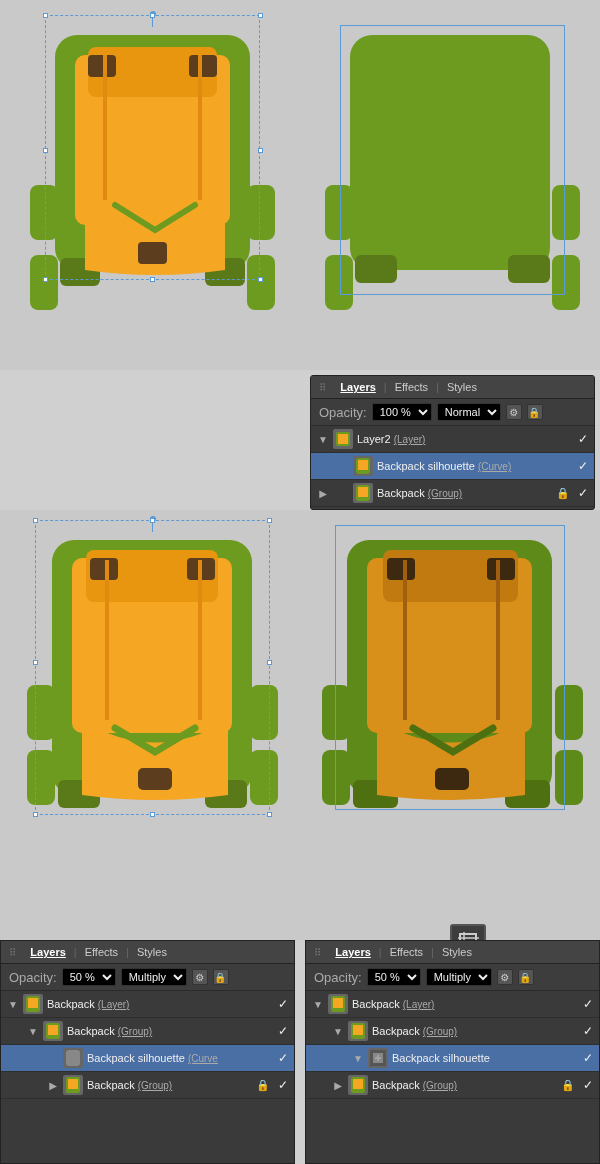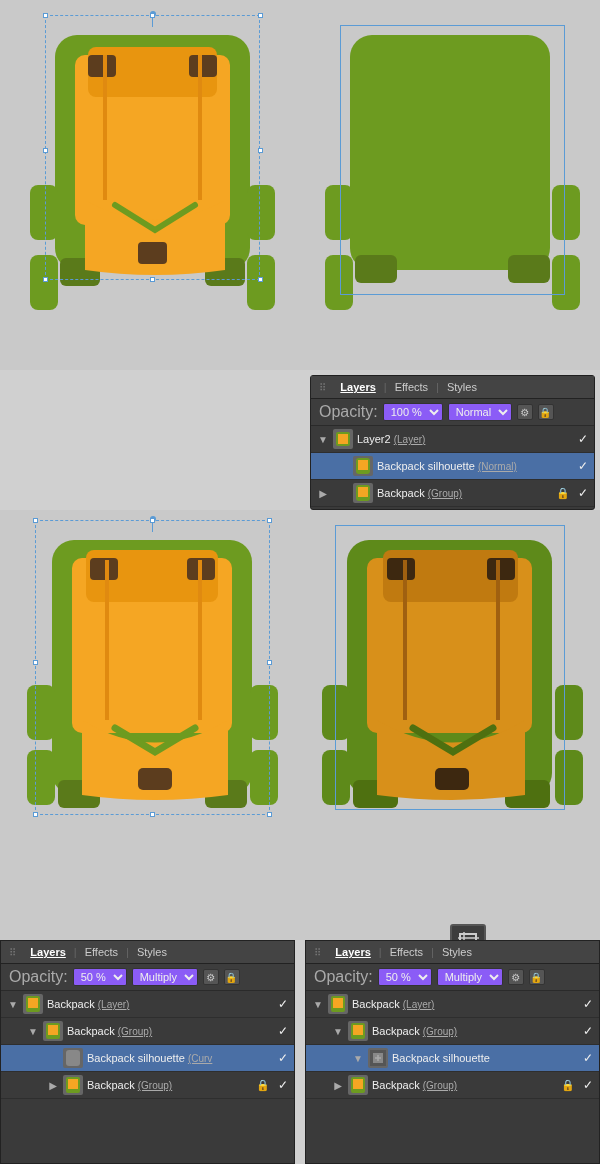--- a/index.html
+++ b/index.html
@@ -99,24 +99,24 @@
     .panel-opacity-row {
       display: flex;
       align-items: center;
       padding: 4px 8px;
       gap: 5px;
       background: #3d3d3d;
       border-bottom: 1px solid #2a2a2a;
     }
     .panel-label {
       color: #aaa;
-      font-size: 16px;
+      font-size: 13px;
     }
     .panel-select {
-      background: #8b5cf6;
+      background: #000000;
       color: #eee;
       border: 1px solid #333;
       border-radius: 2px;
       font-size: 11px;
       padding: 1px 3px;
       height: 18px;
     }
     .panel-icon-btn {
       width: 16px; height: 16px;
       background: #555;
@@ -334,21 +334,21 @@
 
   <div class="layer-row selected">
     <div class="layer-indent"></div>
     <div class="layer-expand"></div>
     <div class="layer-thumb">
       <svg viewBox="0 0 18 18">
           <rect x="2" y="1" width="14" height="16" rx="3" fill="#6d9b20"></rect>
           <rect x="4" y="3" width="10" height="10" fill="#f5a623"></rect>
         </svg>
     </div>
-    <span class="layer-name">Backpack silhouette <span class="layer-type">(Normal)</span></span>
+    <span class="layer-name">Backpack silhouette <span class="layer-type">(Curve)</span></span>
     <span class="layer-check">✓</span>
   </div>
 
   <div class="layer-row">
     <div class="layer-expand">▶</div>
     <div class="layer-indent"></div>
     <div class="layer-thumb">
       <svg viewBox="0 0 18 18">
           <rect x="2" y="1" width="14" height="16" rx="3" fill="#6d9b20"></rect>
           <rect x="4" y="3" width="10" height="10" fill="#f5a623"></rect>
@@ -498,21 +498,21 @@
 
   <div class="layer-row selected">
     <div class="layer-indent"></div>
     <div class="layer-indent"></div>
     <div class="layer-expand"></div>
     <div class="layer-thumb">
       <svg viewBox="0 0 18 18">
           <rect x="2" y="1" width="14" height="16" rx="3" fill="#888"></rect>
         </svg>
     </div>
-    <span class="layer-name">Backpack silhouette <span class="layer-type">(Curv</span></span>
+    <span class="layer-name">Backpack silhouette <span class="layer-type">(Curve</span></span>
     <span class="layer-check">✓</span>
   </div>
 
   <div class="layer-row">
     <div class="layer-indent"></div>
     <div class="layer-indent"></div>
     <div class="layer-expand">▶</div>
     <div class="layer-thumb">
       <svg viewBox="0 0 18 18">
           <rect x="2" y="1" width="14" height="16" rx="2" fill="#6d9b20"></rect>

